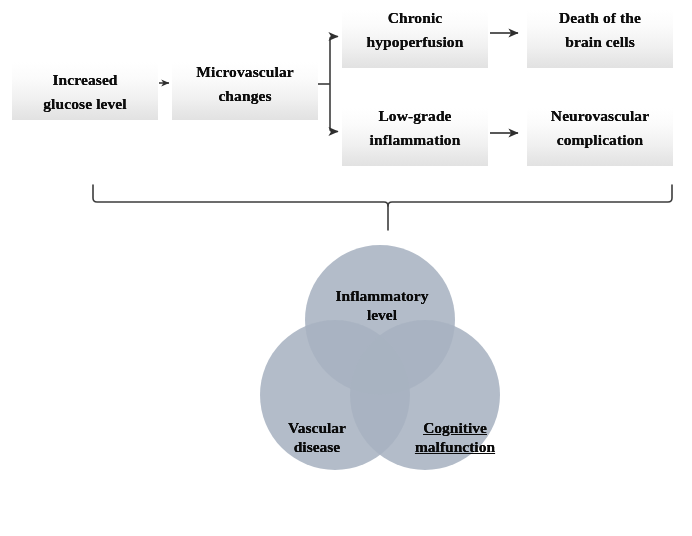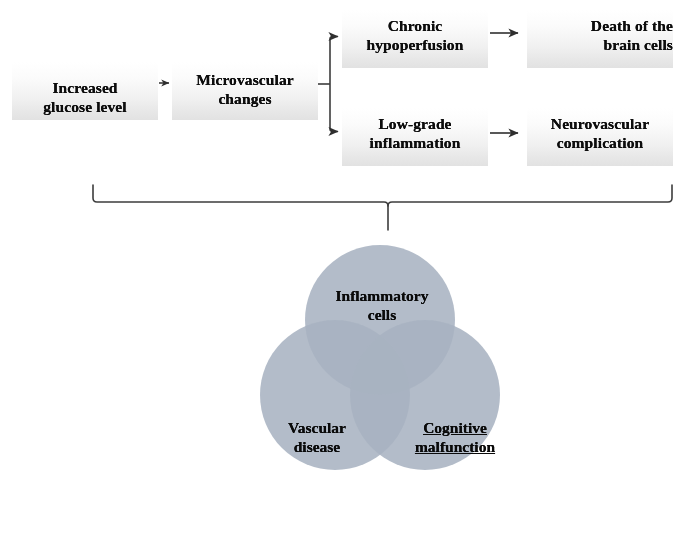--- a/index.html
+++ b/index.html
@@ -18,40 +18,40 @@
     background:linear-gradient(to bottom,#ffffff 0%,#fbfbfb 28%,#f1f1f1 62%,#e6e6e6 88%,#e2e2e2 100%);
     box-sizing:border-box;
   }
   .fbox .lbl{
     position:absolute;
     left:0;right:0;
     bottom:14px;
     text-align:center;
     font-weight:bold;
     font-size:15.5px;
-    line-height:19px;
+    line-height:24px;
     color:#0d0d0d;
     letter-spacing:0.1px;
     white-space:pre-line;
     text-shadow:0 0 0.4px #000;
   }
 
   
   #box-glucose      {left:12px; top:62px;  width:146px; height:58px;}
   #box-micro        {left:172px;top:62px;  width:146px; height:58px;}
   #box-chronic      {left:342px;top:10px;  width:146px; height:58px;}
   #box-death        {left:527px;top:10px;  width:146px; height:58px;}
   #box-lowgrade     {left:342px;top:108px; width:146px; height:58px;font-family:Liberation Serif, serif;}
   #box-neuro        {left:527px;top:108px; width:146px; height:58px;}
 
   
   #box-glucose  .lbl{bottom:4px;}
   #box-micro    .lbl{bottom:12px;}
   #box-chronic  .lbl{bottom:14px;}
-  #box-death    .lbl{bottom:14px;text-align:right;}
+  #box-death    .lbl{bottom:14px;}
   #box-lowgrade .lbl{bottom:14px;}
   #box-neuro    .lbl{bottom:14px;}
 
   
   #wires{position:absolute;left:0;top:0;width:692px;height:536px;pointer-events:none;}
 
   
   #venn{position:absolute;left:230px;top:230px;width:300px;height:306px;}
   .vlabel{
     position:absolute;
@@ -138,19 +138,19 @@
 
   <svg id="venn" viewBox="0 0 300 306">
     <g style="mix-blend-mode:multiply;">
       <circle cx="150" cy="90" r="75" fill="#a8b3c2" fill-opacity="0.88"></circle>
       <circle cx="105" cy="165" r="75" fill="#a8b3c2" fill-opacity="0.88"></circle>
       <circle cx="195" cy="165" r="75" fill="#a8b3c2" fill-opacity="0.88"></circle>
     </g>
   </svg>
 
   <div class="vlabel" id="lab-infl">Inflammatory
-cells</div>
+level</div>
   <div class="vlabel" id="lab-vasc">Vascular
 disease</div>
   <div class="vlabel" id="lab-cog">Cognitive
 malfunction</div>
 
 </div>
 
 </body></html>

